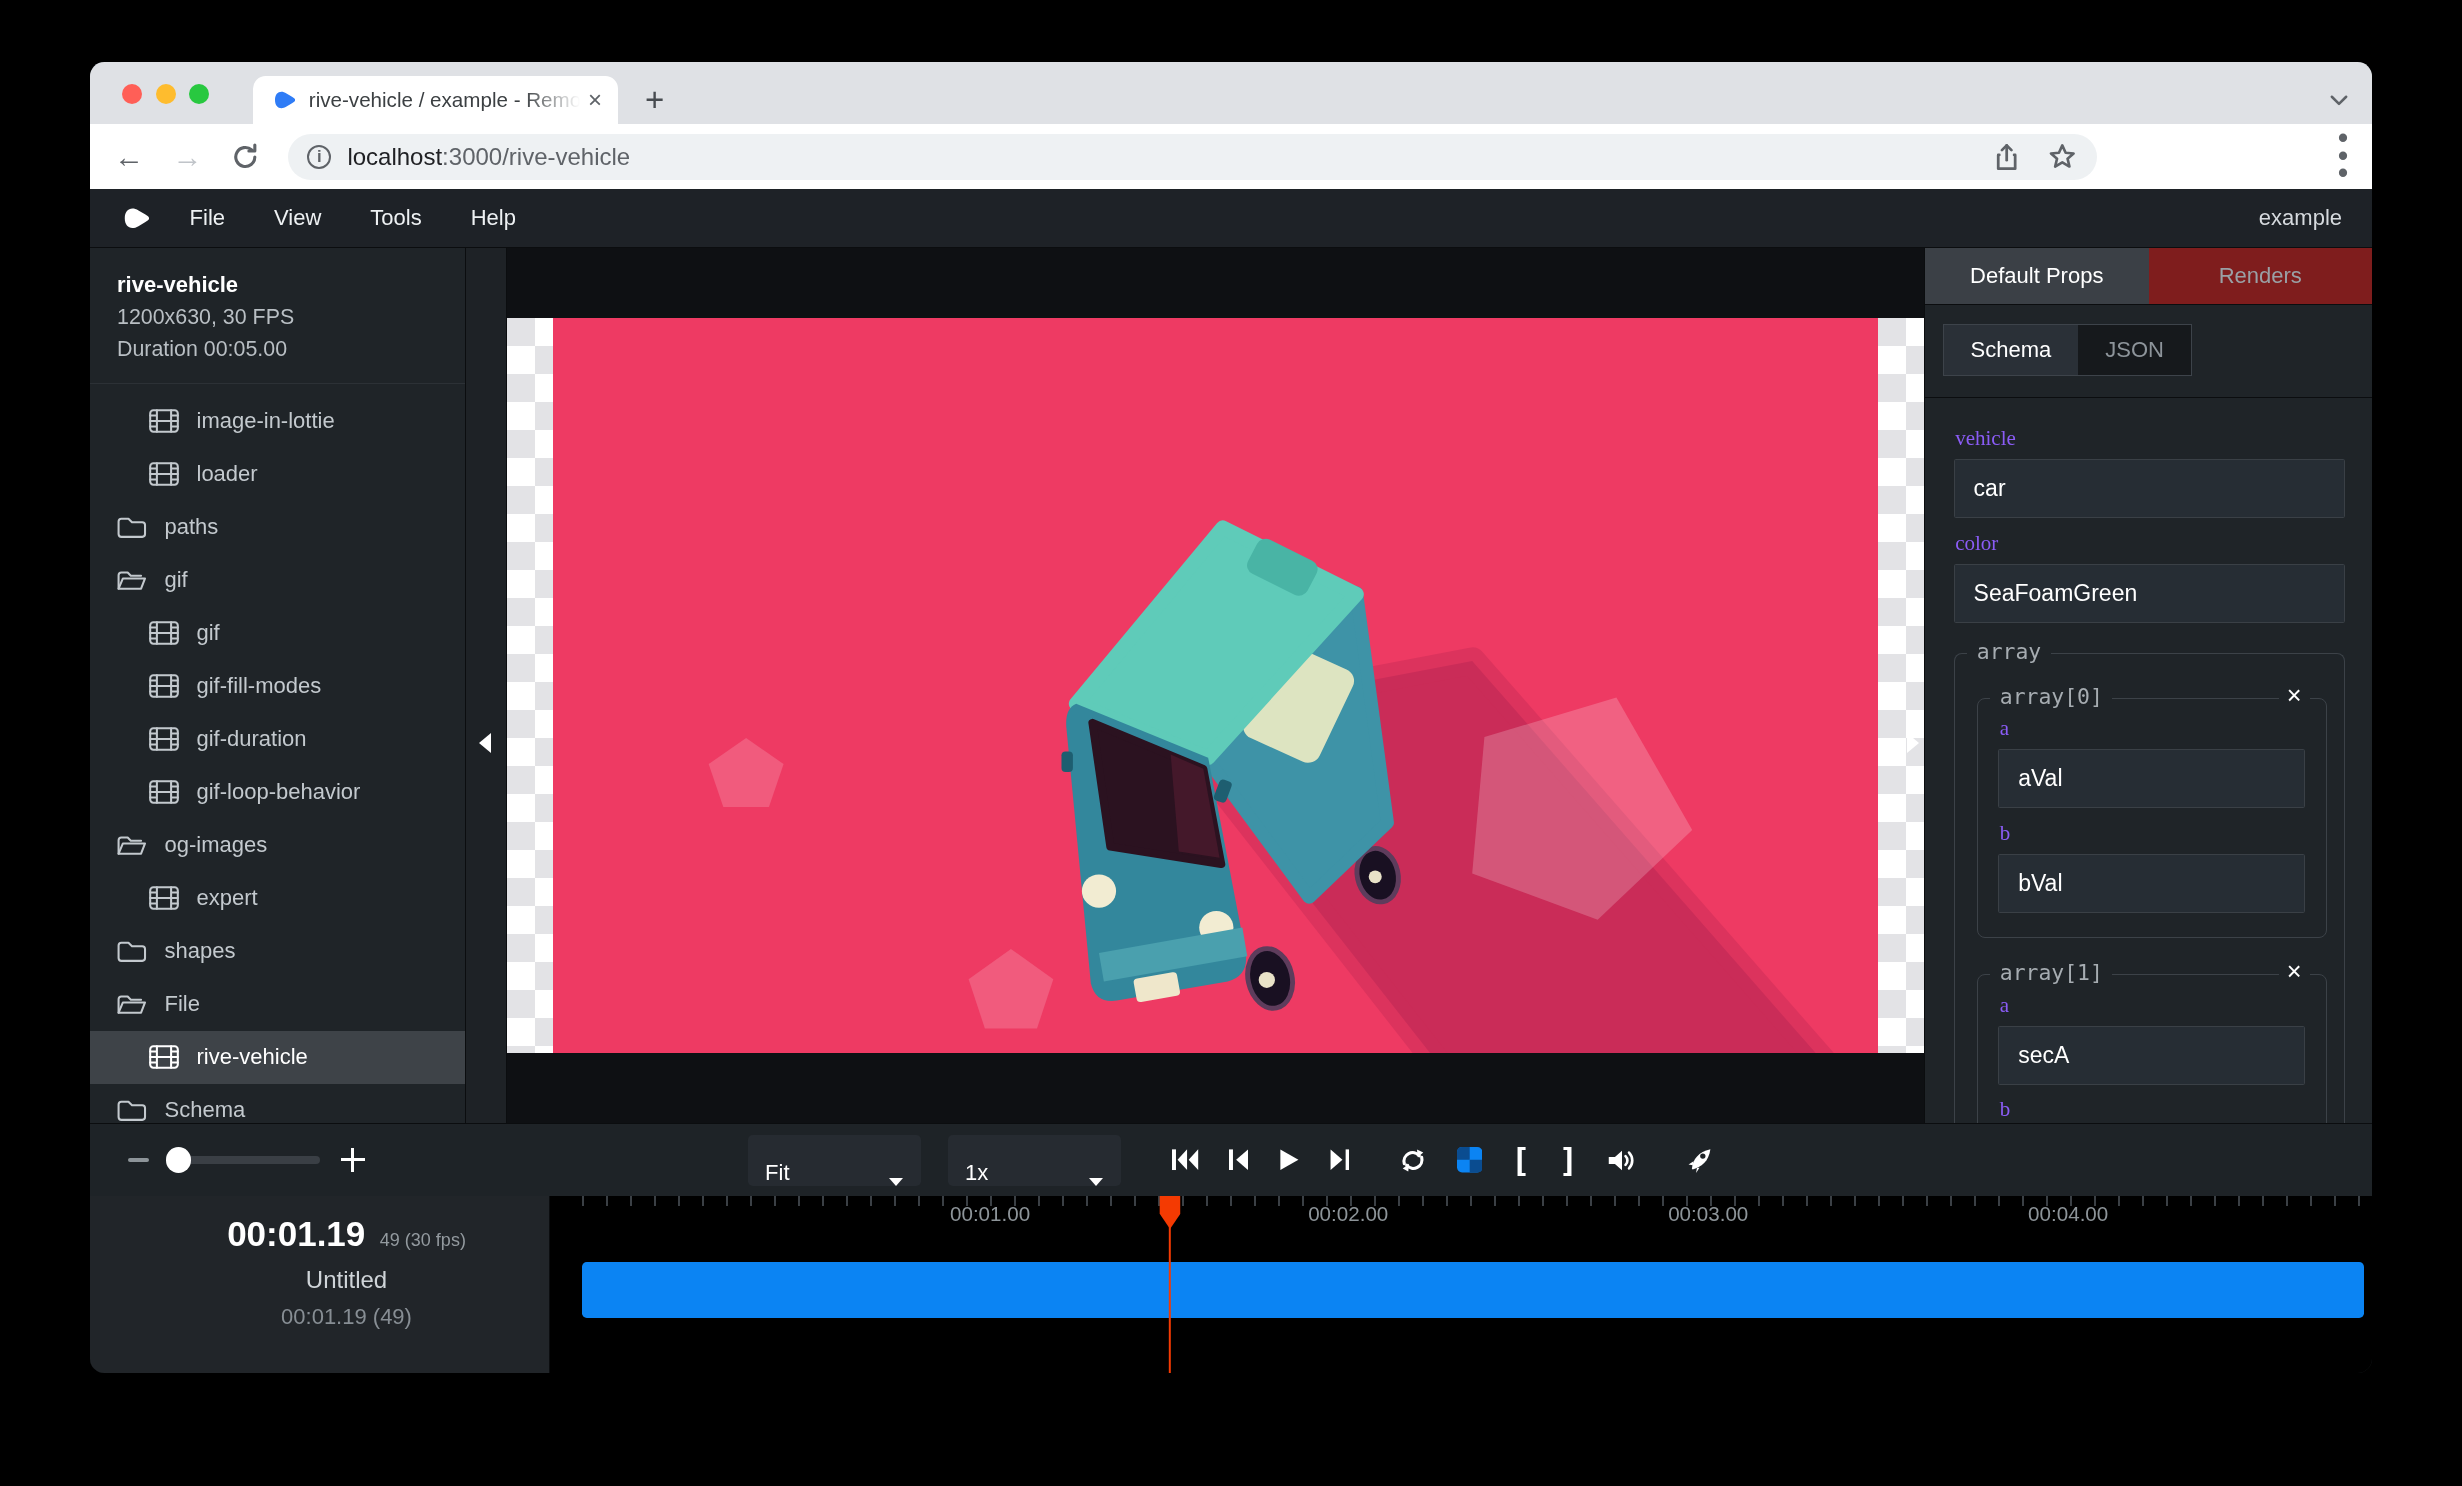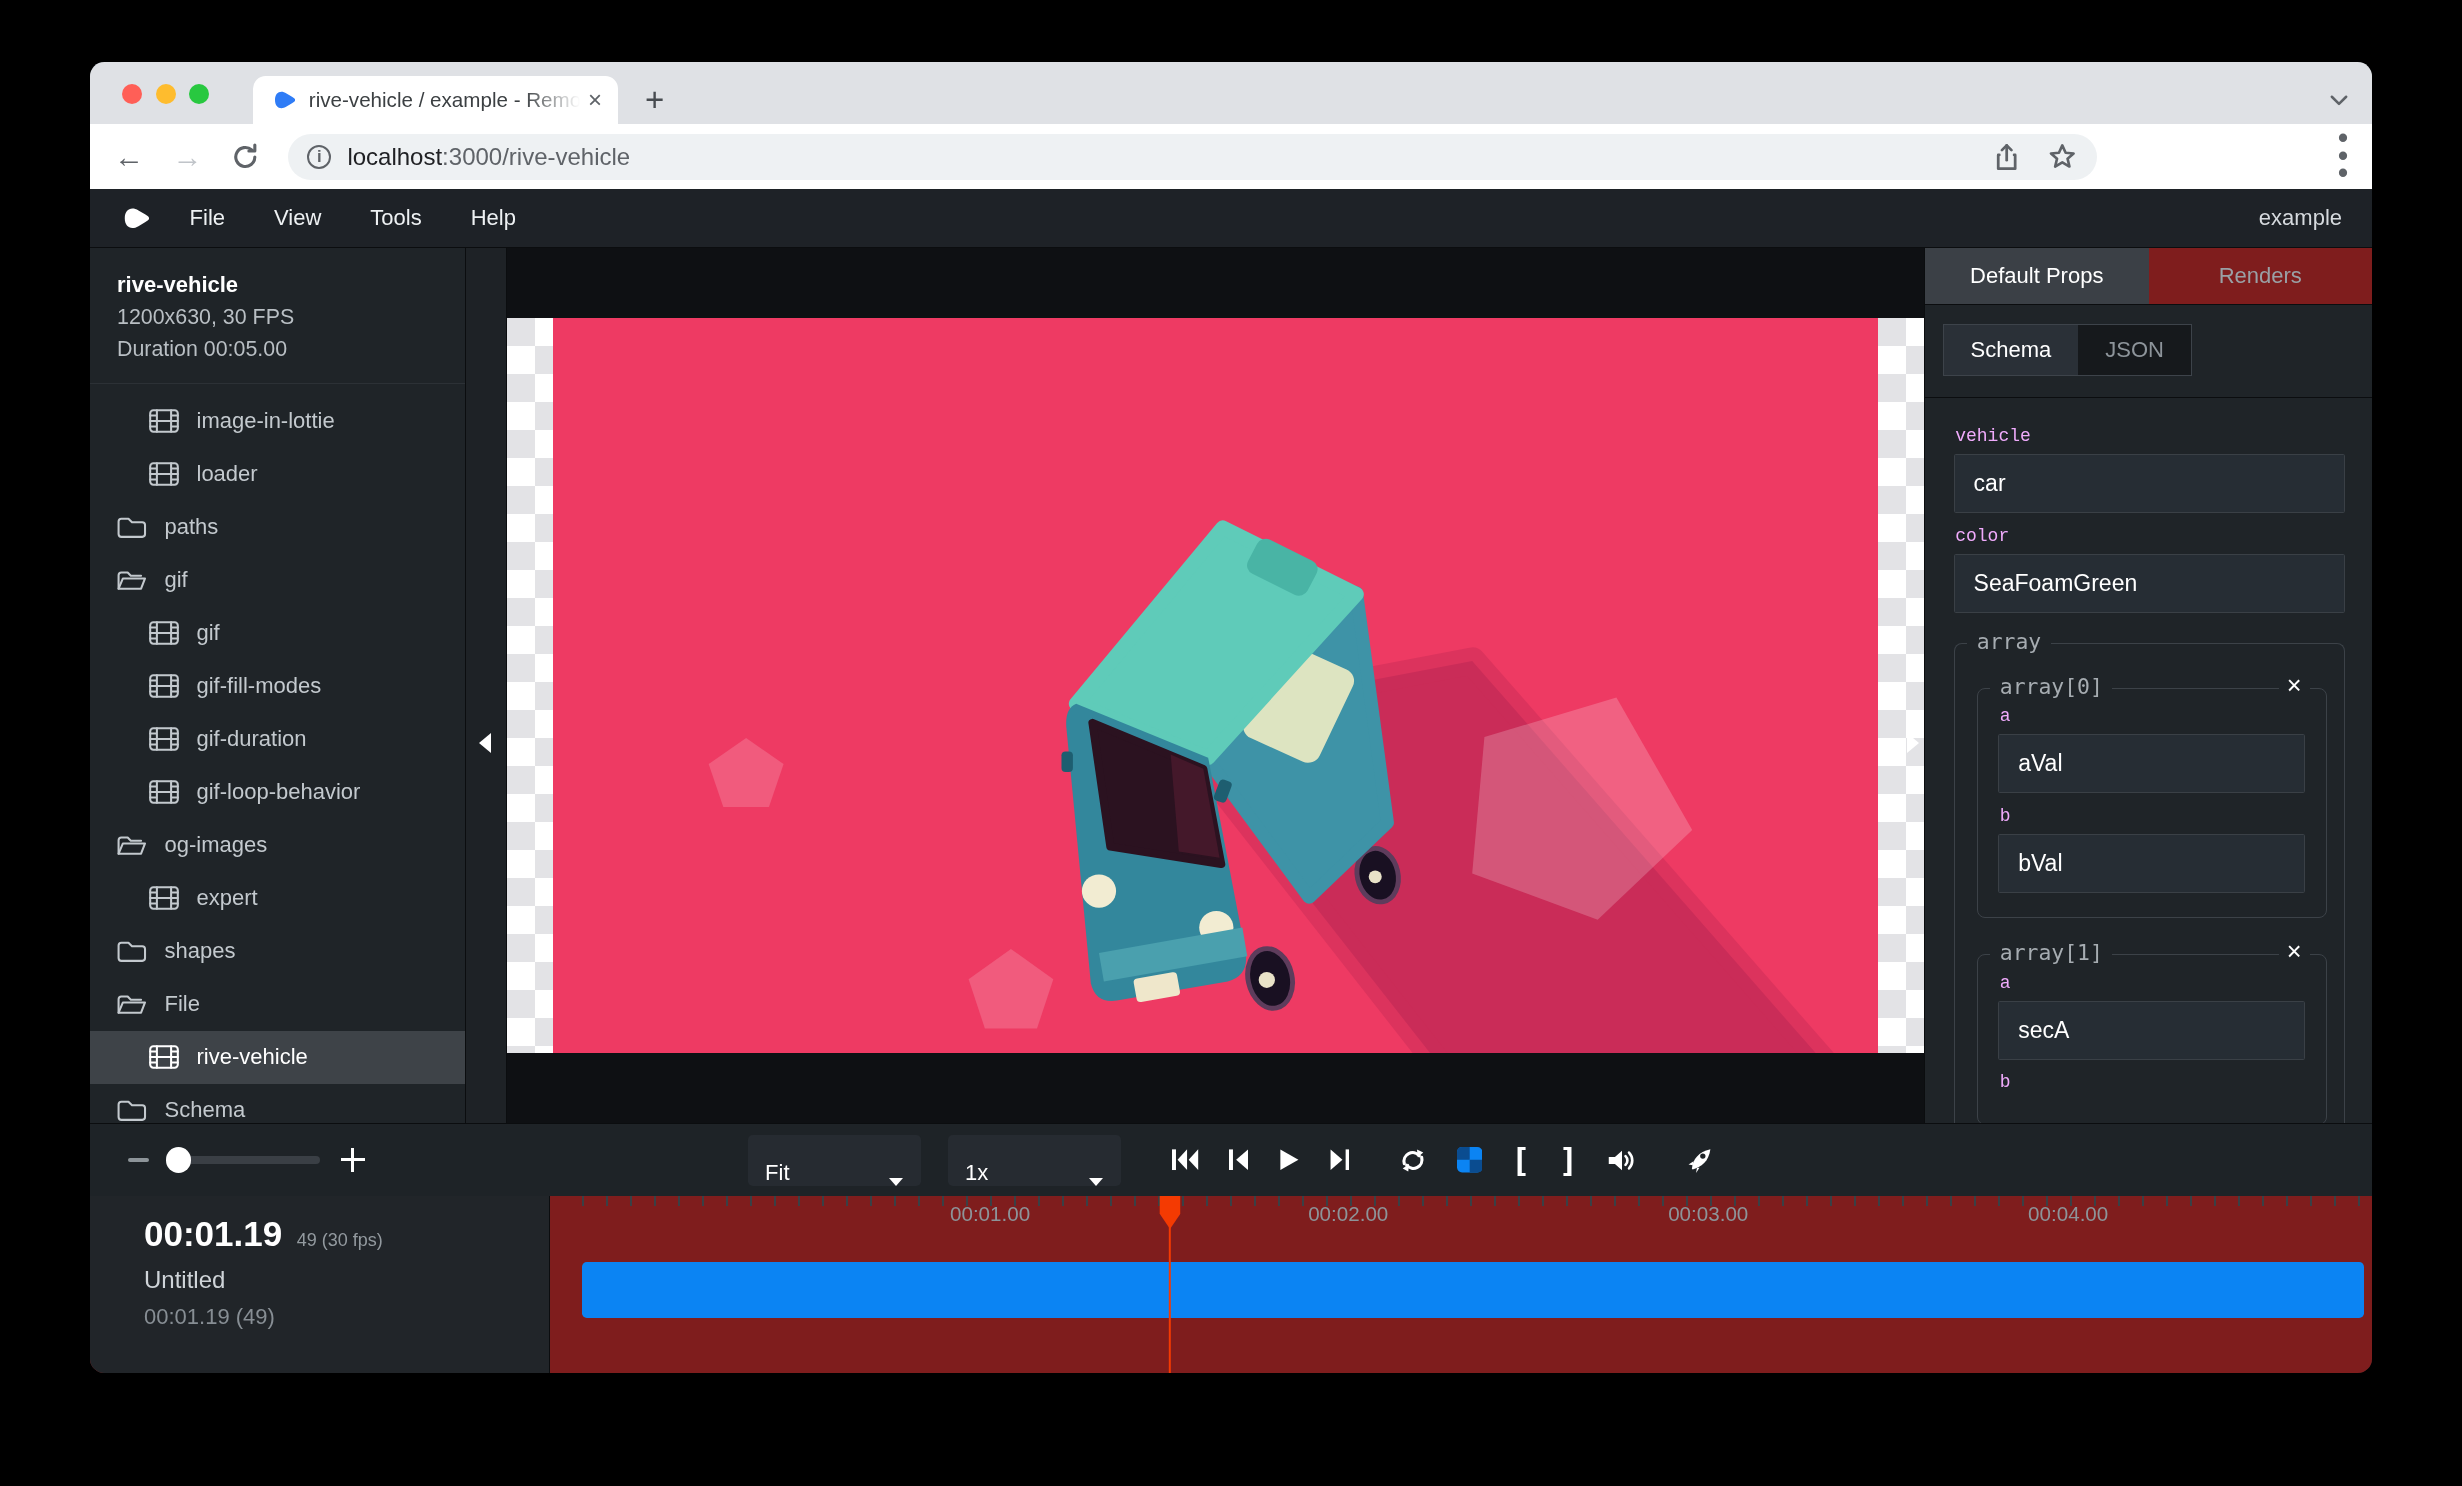--- a/index.html
+++ b/index.html
@@ -58,21 +58,21 @@
   .rightpanel { width:448px; flex:none; background:#1f2428; border-left:1.6px solid #0b0d0f; display:flex; flex-direction:column; }
   .ptabs { height:57px; flex:none; display:flex; border-bottom:1.6px solid #0b0d0f; }
   .ptab { flex:1; display:flex; align-items:center; justify-content:center; font-size:22px; color:#9aa0a5; background:#7f1d1d; }
   .ptab.active { background:#3b4046; color:#fff; }
   .schema-row { flex:none; padding:19px 0 20.6px 17.5px; border-bottom:1.6px solid #0b0d0f; }
   .seg { display:inline-flex; border:1.6px solid #3d434a; }
   .seg-cell { font-size:22px; padding:12px 27px; }
   .seg-cell.on { background:#2a3037; color:#fff; }
   .seg-cell.off { background:#16191c; color:#8d949a; }
   .pbody { flex:1; overflow:hidden; padding:16px 27px 0 28.6px; }
-  .flabel { font-family:Liberation Mono, monospace; font-size:18px; color:#f0abfc; margin:12.7px 0 8px 1.6px; }
+  .flabel { font-family:Liberation Serif, serif; font-size:21px; color:#8b5cf6; margin:12.7px 0 8px 1.6px; }
   .fld { display:block; width:100%; height:59px; background:#262d34; border:1.6px solid #3a4046; border-radius:1.6px; color:#fff; font-size:23px; font-family:"Liberation Sans", sans-serif; padding:0 19px; outline:none; }
   .fs { position:relative; border:1.6px solid #3c4248; border-radius:8px; }
   .fs-legend { position:absolute; top:-15px; left:12.7px; background:#1f2428; padding:0 9.5px; font-family:"DejaVu Sans Mono", monospace; font-size:21.4px; color:#a6acb1; }
   .fs-x { position:absolute; top:-19px; right:16px; background:#1f2428; padding:0 8px; color:#fff; font-size:25.4px; line-height:1.2; }
   .fs-outer { margin-top:30px; padding:8px 0 27px 0; border-bottom:none; border-radius:8px 8px 0 0;}
   .fs-inner { margin:36px 17.5px 0 22px; padding:4.8px 20.6px 24px 20.6px; }
 
   
   .controls { height:73px; flex:none; background:#1e2327; border-top:1.6px solid #0b0d0f; display:flex; align-items:center; position:relative; }
   .zoomctl { position:absolute; left:38px; display:flex; align-items:center; gap:20.6px; }
@@ -85,21 +85,21 @@
   .zplus:after { left:0; top:10.3px; width:24px; height:3.2px; }
   .ctl-center { margin:0 auto; display:flex; align-items:center; gap:27px; }
   .select { width:173px; height:51px; background:#262b31; border-radius:4.8px; display:flex; align-items:flex-end; padding:0 17.5px; }
   .select .lbl { color:#fff; font-size:22px; }
   .select .car { margin-left:auto; width:0; height:0; border-left:7.1px solid transparent; border-right:7.1px solid transparent; border-top:8.7px solid #fff; }
   .transport { display:flex; align-items:center; gap:28.6px; margin-left:24px; }
   .gap-l { margin-left:20.6px; }
   .brk { color:#fff; font-size:32px; font-weight:bold; font-family:"DejaVu Sans Mono", monospace; line-height:1; }
 
   
-  .timeline { height:177px; flex:none; background:#7f1d1d; position:relative; }
+  .timeline { height:177px; flex:none; background:#000000; position:relative;text-align:center; }
   .tll { position:absolute; left:0; top:0; bottom:0; width:460px; background:#212529; border-right:1.6px solid #0b0d0f; padding:17.5px 0 0 54px; }
   .tc-big { color:#fff; font-size:35px; font-weight:bold; display:inline-block; }
   .tc-sub { color:#939a9f; font-size:18px; margin-left:11px; }
   .tc-name { color:#cfd4d8; font-size:24px; margin-top:12.7px; }
   .tc-dur { color:#878e94; font-size:22px; margin-top:9.5px; }
   .tlr { position:absolute; left:492px; right:8px; top:0; bottom:0; }
   .ticks { position:absolute; left:0; right:0; top:0; height:10.3px; background:repeating-linear-gradient(90deg,#3b4045 0 1.6px, transparent 1.6px 24px); }
   .rlabel { position:absolute; top:6px; transform:translateX(-50%); color:#8d9499; font-size:20.6px; }
   .track { position:absolute; left:0; right:0; top:66px; height:56px; background:#0b84f3; border-radius:4.8px; }
   .ph-line { position:absolute; top:0; bottom:0; width:2.4px; background:#f43a02; transform:translateX(-50%); }

